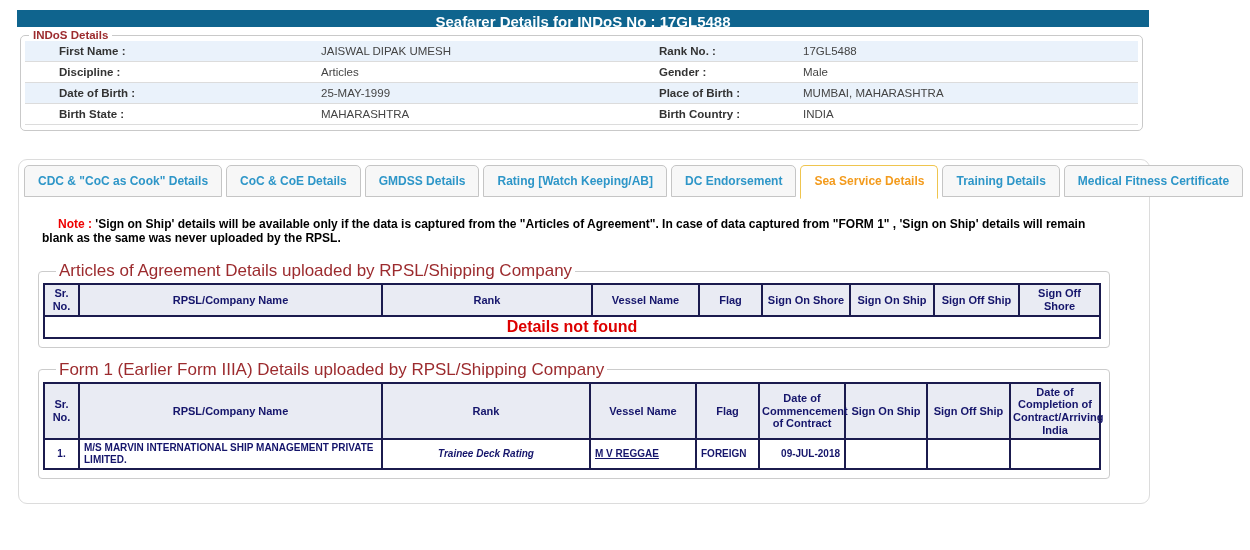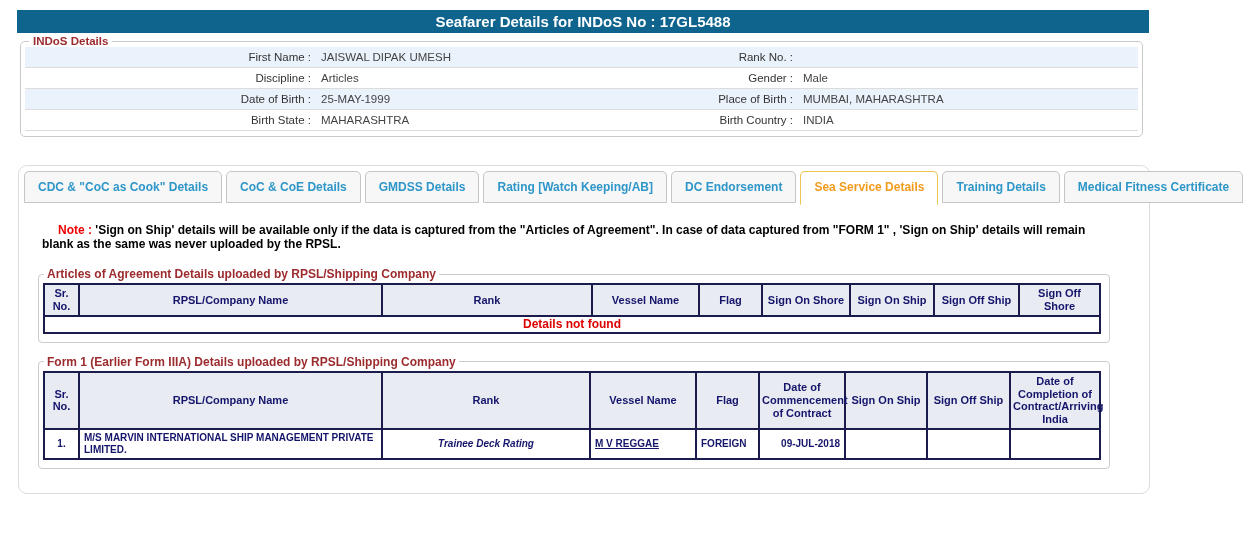--- a/index.html
+++ b/index.html
@@ -1,34 +1,34 @@
 <!DOCTYPE html>
 <html><head>
 <meta charset="utf-8">
 <style>
   html,body{margin:0;padding:0;background:#fff;}
   body{font-family:"Liberation Sans","DejaVu Sans",sans-serif;}
   .page{position:relative;width:1250px;height:550px;background:#fff;overflow:hidden;}
 
   
   .title-bar{
-    margin:10px 0 0 17px;width:1132px;height:23px;line-height:23px;
+    margin:10px 0 0 17px;width:1132px;height:17px;line-height:23px;
     background:#0f648e;color:#fff;font-size:15px;font-weight:bold;text-align:center;
   }
 
   
   fieldset{box-sizing:border-box;}
   .indos{
     margin:2px 0 0 20px;width:1123px;border:1px solid #c9c9c9;border-radius:5px;
     padding:0 4px 5px 4px;
   }
   .indos legend{color:#9c2b2e;font-size:11.5px;font-weight:bold;padding:0 4px;margin-left:4px;}
   .irow{display:grid;grid-template-columns:290px 310px 172px auto;height:20px;align-items:center;border-bottom:1px solid #dcdcdc;}
   .irow:nth-child(odd){background:#eaf2fb;}
-  .irow .lbl{font-size:11.5px;font-weight:normal;color:#333;text-align:right;padding-right:4px;white-space:nowrap;padding-left:34px;}
+  .irow .lbl{font-size:11.5px;font-weight:bold;color:#333;text-align:left;padding-right:4px;white-space:nowrap;padding-left:34px;}
   .irow .val{font-size:11.5px;color:#444;padding-left:6px;white-space:nowrap;}
 
   
   .panel{
     margin:28px 0 0 18px;width:1130px;min-height:296px;
     border:1px solid #dcdcdc;border-radius:9px;padding-bottom:24px;
   }
   .tabstrip{padding:5px 0 0 5px;white-space:nowrap;}
   .tab{
     display:inline-block;margin-right:4px;padding:8px 13px;
@@ -40,48 +40,49 @@
     padding-bottom:10px;margin-bottom:-2px;
   }
 
   
   .note{margin:20px 20px 0 23px;width:1055px;font-size:12px;font-weight:bold;color:#000;line-height:1.18;}
   .note-label{color:#ee0000;margin-left:16px;}
 
   
   .tbl-fs{margin:16px 0 0 19px;width:1072px;border:1px solid #ccc;border-radius:4px;padding:2px 3px 8px 3px;}
   .tbl-fs + .tbl-fs{margin-top:12px;}
-  .tbl-fs legend{color:#9c2b2e;font-size:12px;font-weight:bold;padding:0 3px;margin-left:2px;}
+  .tbl-fs legend{color:#9c2b2e;font-size:17px;font-weight:normal;padding:0 3px;margin-left:14px;}
 
   table.dg{border-collapse:collapse;table-layout:fixed;width:1058px;margin-left:1px;}
   table.dg th{
     background:#e9ebf3;color:#15156b;font-size:11px;font-weight:bold;
     border:2px solid #1b1b4e;padding:2px 2px;text-align:center;line-height:1.15;
   }
   table.dg td{
     background:#fff;color:#15156b;font-size:10px;font-weight:bold;
     border:2px solid #1b1b4e;padding:2px 4px;line-height:1.2;
   }
-  table.dg td.empty-msg{color:#dd0000;font-size:12px;text-align:center;padding:0 0 1px 0;}
+  table.dg td.empty-msg{color:#dd0000;font-size:16px;text-align:center;padding:0 0 1px 0;}
   #form1-table td{height:24px;}
 </style>
 </head>
 <body>
 
 <div class="page">
 
   <div class="title-bar">Seafarer Details for INDoS No : 17GL5488</div>
 
   <fieldset class="indos">
     <legend>INDoS Details</legend>
     <div id="indos-rows">
         <div class="irow">
           <span class="lbl">First Name :</span>
           <span class="val">JAISWAL DIPAK UMESH</span>
           <span class="lbl">Rank No. :</span>
+          <span class="val">17GL5488</span>
         </div>
         <div class="irow">
           <span class="lbl">Discipline :</span>
           <span class="val">Articles</span>
           <span class="lbl">Gender :</span>
           <span class="val">Male</span>
         </div>
         <div class="irow">
           <span class="lbl">Date of Birth :</span>
           <span class="val">25-MAY-1999</span>

